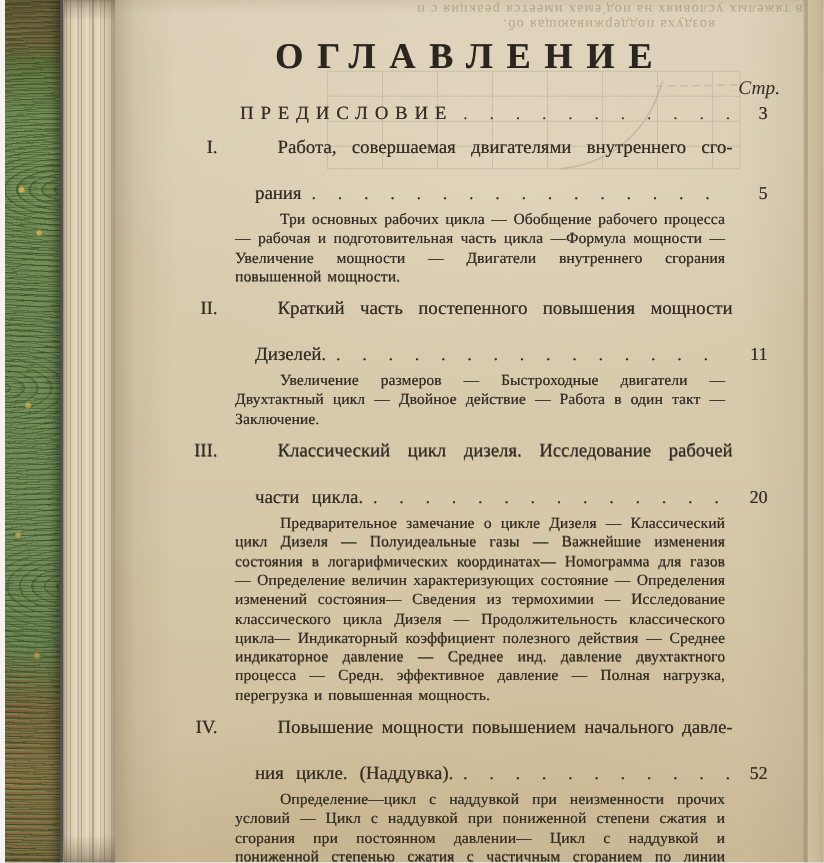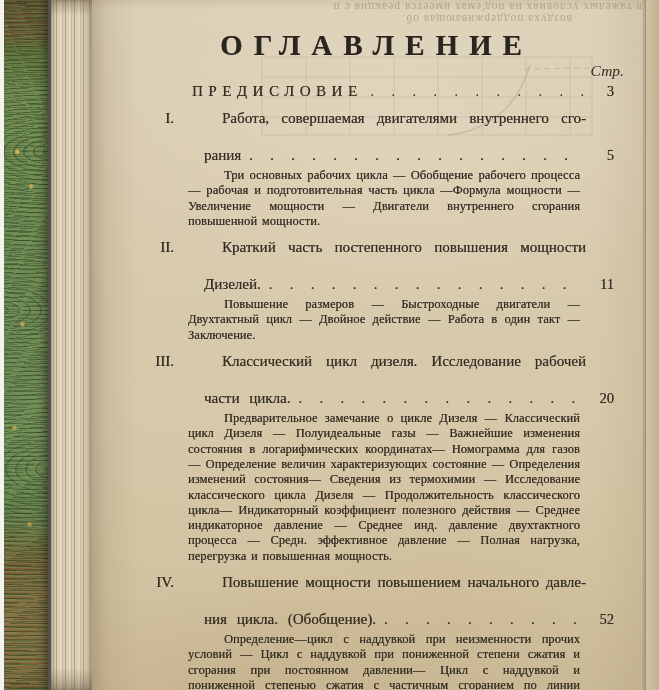--- a/index.html
+++ b/index.html
@@ -157,21 +157,21 @@
       <div class="entry">
         <div class="h1row">
           <span class="num">II.</span>
           <span class="htext">Краткий часть постепенного повышения мощности</span>
         </div>
         <div class="h2row">
           <span class="l2">Дизелей.</span>
           <span class="dots">. . . . . . . . . . . . . . . . . . . . . . . . . . . .</span>
           <span class="pg">11</span>
         </div>
-        <p class="desc">Повышение размеров — Быстроходные двигатели — Двухтактный цикл — Двойное действие — Работа в один такт — Заключение.</p>
+        <p class="desc">Увеличение размеров — Быстроходные двигатели — Двухтактный цикл — Двойное действие — Работа в один такт — Заключение.</p>
       </div>
 
       <div class="entry">
         <div class="h1row">
           <span class="num">III.</span>
           <span class="htext">Классический цикл дизеля. Исследование рабочей</span>
         </div>
         <div class="h2row">
           <span class="l2">части цикла.</span>
           <span class="dots">. . . . . . . . . . . . . . . . . . . . . . . . . . . .</span>
@@ -179,21 +179,21 @@
         </div>
         <p class="desc">Предварительное замечание о цикле Дизеля — Классический цикл Дизеля — Полуидеальные газы — Важнейшие изменения состояния в логарифмических координатах— Номограмма для газов — Определение величин характеризующих состояние — Определения изменений состояния— Сведения из термохимии — Исследование классического цикла Дизеля — Продолжительность классического цикла— Индикаторный коэффициент полезного действия — Среднее индикаторное давление — Среднее инд. давление двухтактного процесса — Средн. эффективное давление — Полная нагрузка, перегрузка и повышенная мощность.</p>
       </div>
 
       <div class="entry">
         <div class="h1row">
           <span class="num">IV.</span>
           <span class="htext">Повышение мощности повышением начального давле-</span>
         </div>
         <div class="h2row">
-          <span class="l2">ния цикла. (Обобщение).</span>
+          <span class="l2">ния цикле. (Наддувка).</span>
           <span class="dots">. . . . . . . . . . . . . . . . . . . . . . . . . . . .</span>
           <span class="pg">52</span>
         </div>
         <p class="desc">Определение—цикл с наддувкой при неизменности прочих условий — Цикл с наддувкой при пониженной степени сжатия и сгорания при постоянном давлении— Цикл с наддувкой и пониженной степенью сжатия с частичным сгоранием по линии постоянного об'ема (с предварительной вспышкой)—</p>
       </div>
 
     </div>
   </div>
 </div>
 

